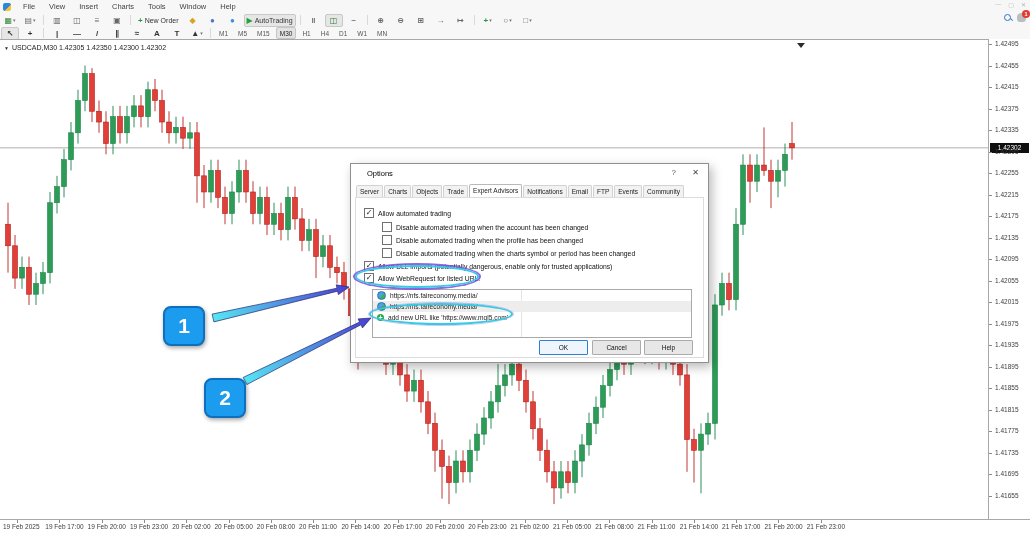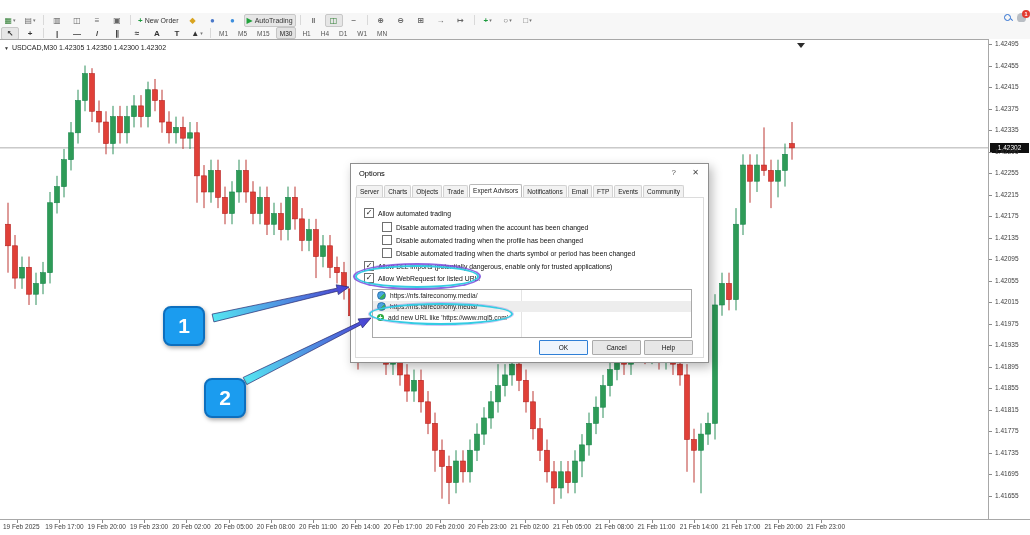--- a/index.html
+++ b/index.html
@@ -48,21 +48,21 @@
   #price-tag{position:absolute;left:1px;width:39px;height:10px;background:#101010;color:#fff;
     font-size:6.5px;display:flex;align-items:center;justify-content:center;}
   #time-axis{position:absolute;left:0;top:519px;width:1030px;height:16px;border-top:1px solid #a8a8a8;background:#fff;}
   .time-label{position:absolute;top:3px;font-size:6.5px;color:#3c3c3c;white-space:nowrap;}
   .time-tickmark{position:absolute;top:0;width:1px;height:3px;background:#8a8a8a;}
 
   
   #dialog{position:absolute;left:350px;top:163px;width:357px;height:198px;background:#fff;
     border:1px solid #8f8f8f;box-shadow:3px 4px 10px rgba(0,0,0,.28);z-index:10;font-size:6.8px;color:#111;}
   #dlg-titlebar{position:absolute;left:0;top:0;width:100%;height:18px;background:#fff;display:flex;align-items:center;}
-  #dlg-title{margin-left:8px;font-size:7.5px;color:#000;}
+  #dlg-title{margin-left:16px;font-size:7.5px;color:#000;}
   #dlg-help{position:absolute;right:32px;top:4px;font-size:8px;color:#555;}
   #dlg-close{position:absolute;right:9px;top:4px;font-size:8px;color:#444;}
   #dlg-tabs{position:absolute;left:5px;top:19px;height:14px;display:flex;align-items:flex-end;}
   .tab{padding:2px 3px;font-size:6.5px;color:#222;border:1px solid #d2d2d2;border-bottom:none;
     background:#f2f2f2;margin-right:1px;border-radius:2px 2px 0 0;white-space:nowrap;}
   .tab.active{background:#fff;border-color:#b9b9b9;padding-bottom:3px;}
   #dlg-page{position:absolute;left:4px;top:33px;width:347px;height:159px;border:1px solid #dcdcdc;background:#fff;}
   .cb-row{position:absolute;display:flex;align-items:center;gap:4px;white-space:nowrap;}
   .cb-box{width:8px;height:8px;border:1px solid #707070;background:#fff;display:flex;align-items:center;
     justify-content:center;font-size:8px;color:#1a1a1a;line-height:8px;}
@@ -90,20 +90,37 @@
     border-radius:8px;color:#fff;font-weight:bold;font-size:21px;display:flex;align-items:center;
     justify-content:center;z-index:45;box-shadow:1px 2px 4px rgba(0,0,0,.35);}
   #num-label-1{left:163px;top:306px;}
   #num-label-2{left:204px;top:378px;}
 </style>
 </head>
 <body>
 
 <div id="stage">
 
+  <div id="menubar">
+    <div class="logo"></div>
+    <div id="menu-items" style="display: flex;">
+        <span class="menu-item">File</span>
+        <span class="menu-item">View</span>
+        <span class="menu-item">Insert</span>
+        <span class="menu-item">Charts</span>
+        <span class="menu-item">Tools</span>
+        <span class="menu-item">Window</span>
+        <span class="menu-item">Help</span>
+      </div>
+    <div id="win-controls">
+        <span>—</span>
+        <span>▢</span>
+        <span>✕</span>
+      </div>
+  </div>
 
   <div id="toolbar1">
       <div class="tb-btn">
         <span style="color: rgb(46, 125, 50); font-weight: 700;">▦</span>
         <span class="dd">▾</span>
       </div>
       <div class="tb-btn">
         <span style="color: rgb(102, 102, 102); font-weight: 700;">▤</span>
         <span class="dd">▾</span>
       </div>

